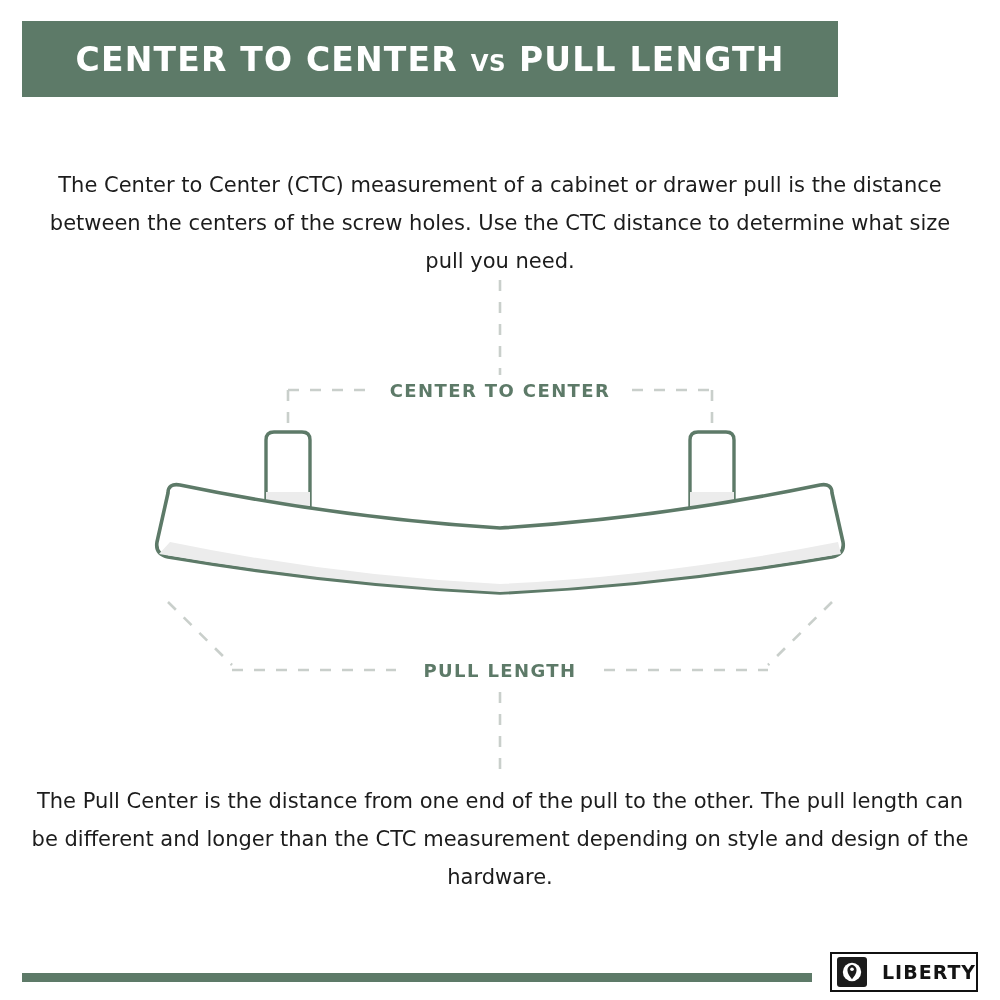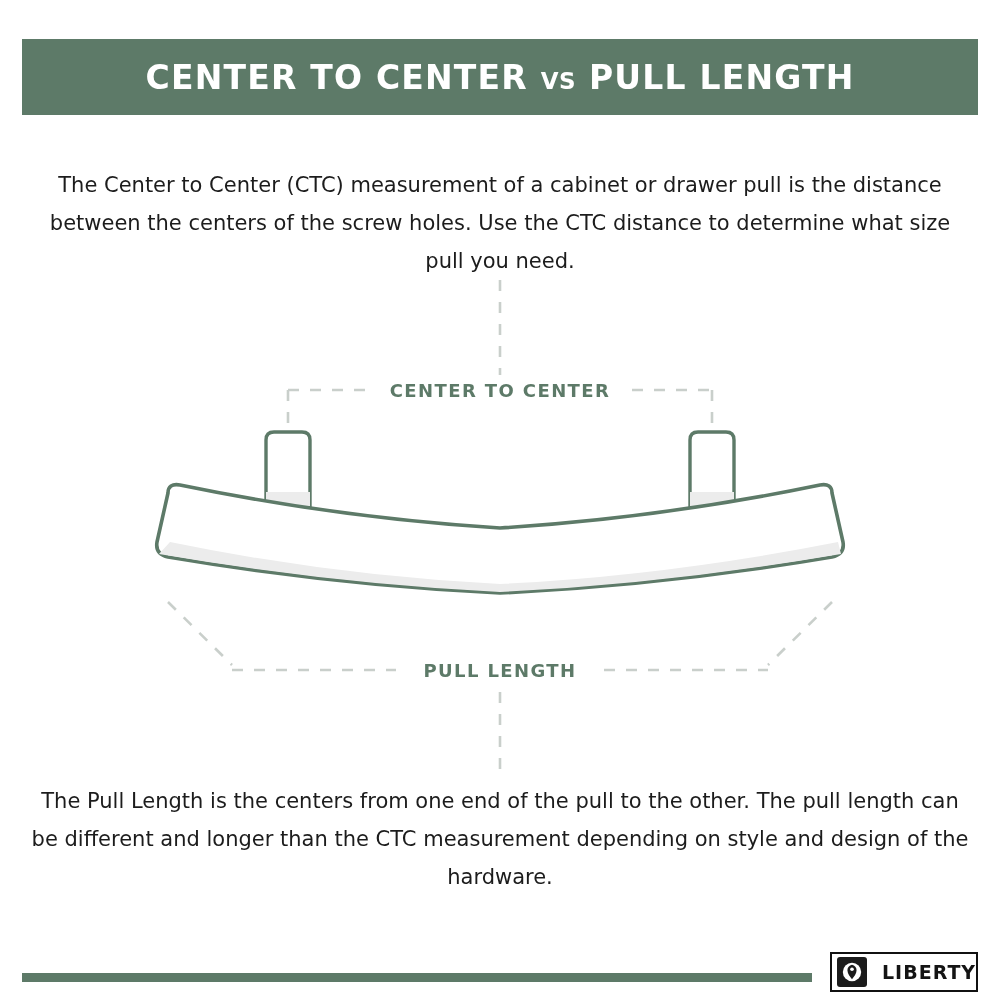--- a/index.html
+++ b/index.html
@@ -18,22 +18,22 @@
   .page {
     position: absolute;
     inset: 0;
     background: #ffffff;
   }
 
   
   .header-band {
     position: absolute;
     left: 22px;
-    top: 39px;
-    width: 956px;
+    top: 21px;
+    width: 816px;
     height: 76px;
     background: #5d7a68;
     display: flex;
     align-items: center;
     justify-content: center;
   }
   .header-title {
     color: #ffffff;
     font-size: 33px;
     font-weight: bold;
@@ -181,21 +181,21 @@
         <line x1="232" y1="390" x2="396" y2="390"></line>
 
         <line x1="604" y1="390" x2="768" y2="390"></line>
 
         <line x1="500" y1="412" x2="500" y2="490"></line>
       </g>
       <text class="dim-label" x="500" y="397">PULL LENGTH</text>
     </svg>
   </div>
 
-  <div class="para para-bottom">The Pull Length is the centers from one end of the pull to the other. The pull length can be different and longer than the CTC measurement depending on style and design of the hardware.</div>
+  <div class="para para-bottom">The Pull Center is the distance from one end of the pull to the other. The pull length can be different and longer than the CTC measurement depending on style and design of the hardware.</div>
 
   <div class="footer-band"></div>
   <div class="logo-box">
     <span class="logo-mark">
       <svg width="22" height="22" viewBox="0 0 24 24" aria-hidden="true">
         <circle cx="12" cy="12" r="10" fill="#ffffff"></circle>
         <path d="M12 4c3 1 5 3 5 6 0 4-3 7-5 10-2-3-5-6-5-10 0-3 2-5 5-6z" fill="#1b1b1b"></path>
         <circle cx="12" cy="9" r="2" fill="#ffffff"></circle>
       </svg>
     </span>

